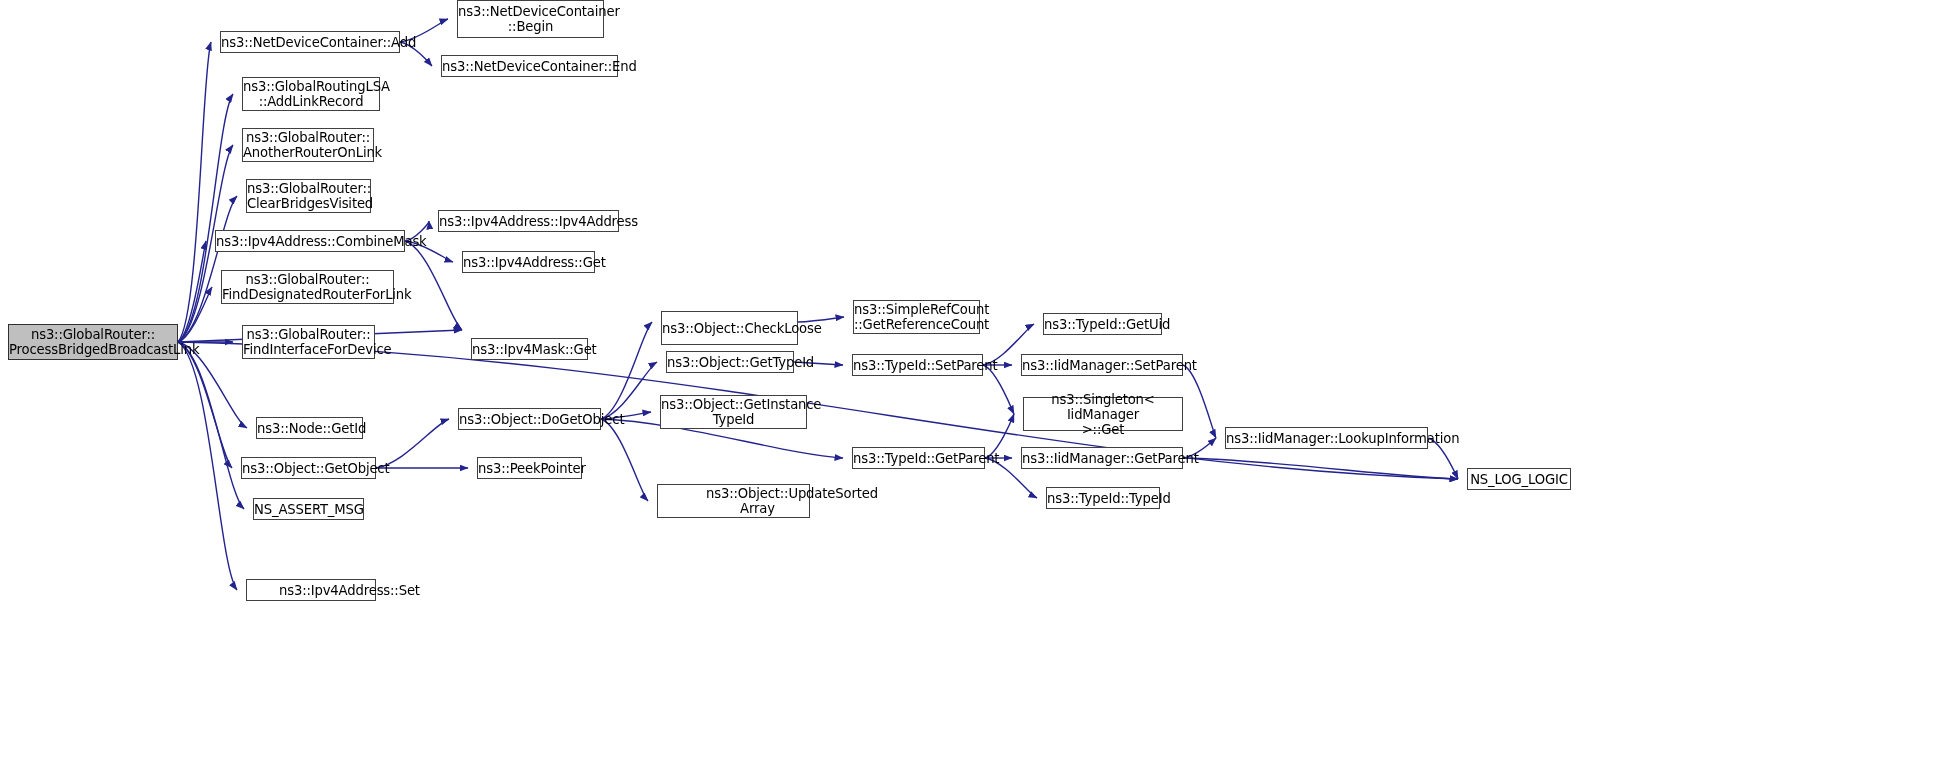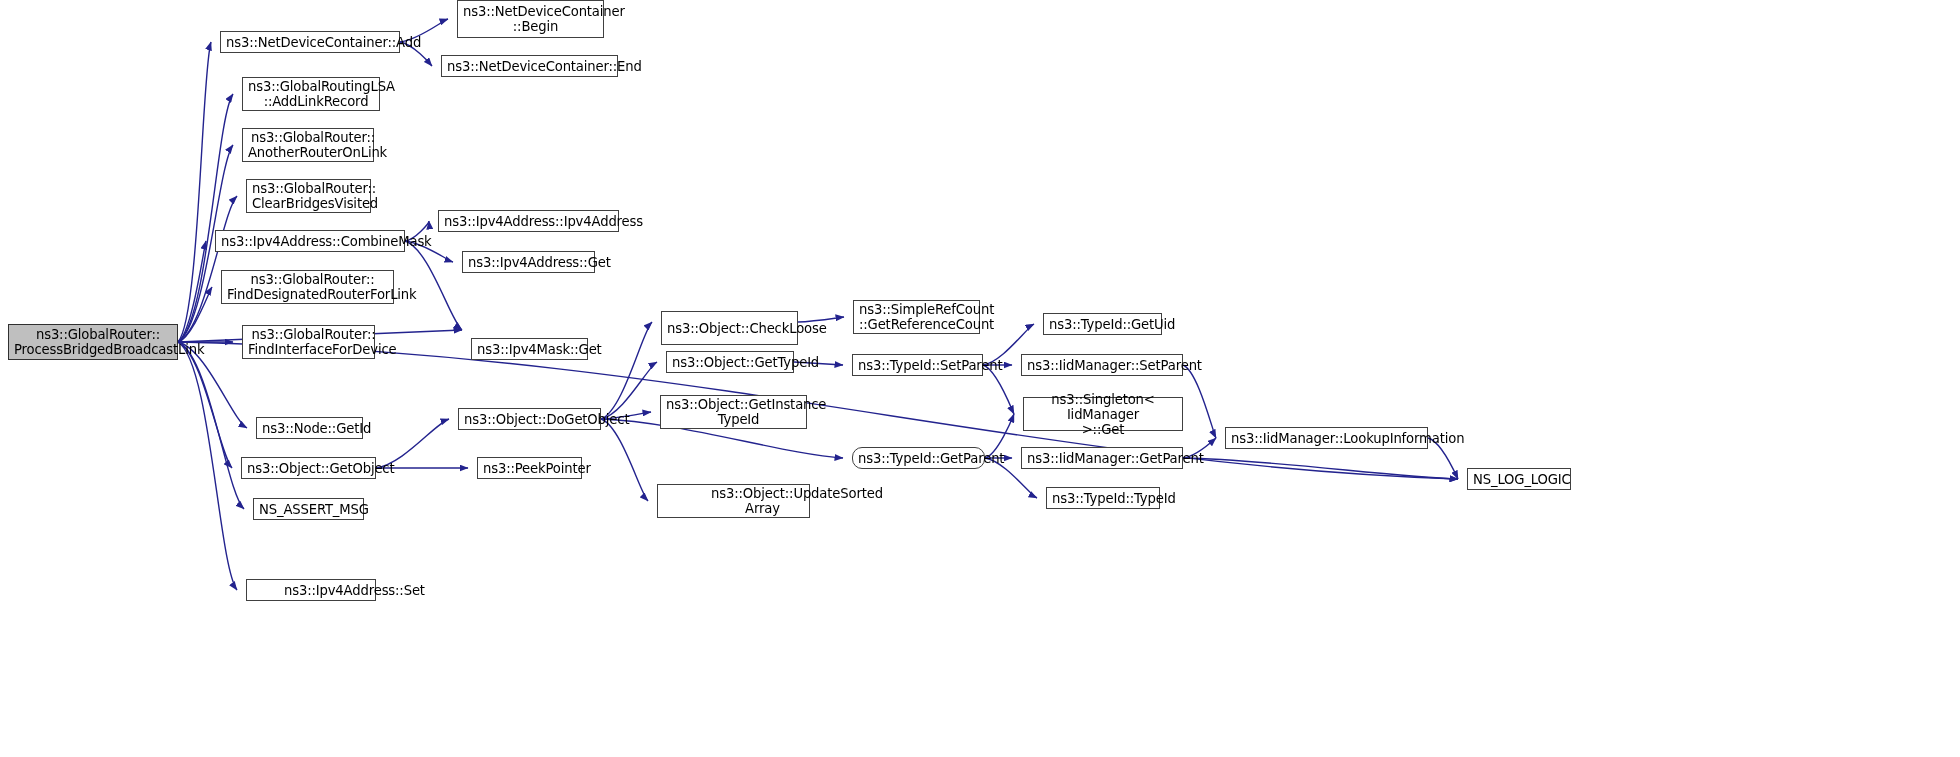--- a/index.html
+++ b/index.html
@@ -29,20 +29,21 @@
     position: absolute;
     box-sizing: border-box;
     border: 1px solid #404040;
     background: #ffffff;
     color: #000000;
     font-size: 13.2px;
     line-height: 15px;
     text-align: center;
     display: flex;
     align-items: center;
+    justify-content: center;
     white-space: pre-line;
     letter-spacing: -0.15px;
     z-index: 2;
   }
   .node.root {
     background: #bfbfbf;
     border-color: #303030;
   }
   .node-label {
     display: block;
@@ -130,21 +131,21 @@
       <div class="node" style="left: 477px; top: 457px; width: 105px; height: 22px;"><span class="node-label">ns3::PeekPointer</span></div>
       <div class="node" style="left: 661px; top: 311px; width: 137px; height: 34px;"><span class="node-label">ns3::Object::CheckLoose</span></div>
       <div class="node" style="left: 666px; top: 351px; width: 128px; height: 22px;"><span class="node-label">ns3::Object::GetTypeId</span></div>
       <div class="node" style="left: 660px; top: 395px; width: 147px; height: 34px;"><span class="node-label">ns3::Object::GetInstance
 TypeId</span></div>
       <div class="node" style="left: 657px; top: 484px; width: 153px; height: 34px; padding-left: 48px;"><span class="node-label">ns3::Object::UpdateSorted
 Array</span></div>
       <div class="node" style="left: 853px; top: 300px; width: 127px; height: 34px;"><span class="node-label">ns3::SimpleRefCount
 ::GetReferenceCount</span></div>
       <div class="node" style="left: 852px; top: 354px; width: 131px; height: 22px;"><span class="node-label">ns3::TypeId::SetParent</span></div>
-      <div class="node" style="left: 852px; top: 447px; width: 133px; height: 22px; border-radius: 10px;"><span class="node-label">ns3::TypeId::GetParent</span></div>
+      <div class="node" style="left: 852px; top: 447px; width: 133px; height: 22px;"><span class="node-label">ns3::TypeId::GetParent</span></div>
       <div class="node" style="left: 1043px; top: 313px; width: 119px; height: 22px;"><span class="node-label">ns3::TypeId::GetUid</span></div>
       <div class="node" style="left: 1021px; top: 354px; width: 162px; height: 22px;"><span class="node-label">ns3::IidManager::SetParent</span></div>
       <div class="node" style="left: 1023px; top: 397px; width: 160px; height: 34px;"><span class="node-label">ns3::Singleton&lt; IidManager
 &gt;::Get</span></div>
       <div class="node" style="left: 1021px; top: 447px; width: 162px; height: 22px;"><span class="node-label">ns3::IidManager::GetParent</span></div>
       <div class="node" style="left: 1046px; top: 487px; width: 114px; height: 22px;"><span class="node-label">ns3::TypeId::TypeId</span></div>
       <div class="node" style="left: 1225px; top: 427px; width: 203px; height: 22px;"><span class="node-label">ns3::IidManager::LookupInformation</span></div>
       <div class="node" style="left: 1467px; top: 468px; width: 104px; height: 22px;"><span class="node-label">NS_LOG_LOGIC</span></div>
     </div>
 </div>

